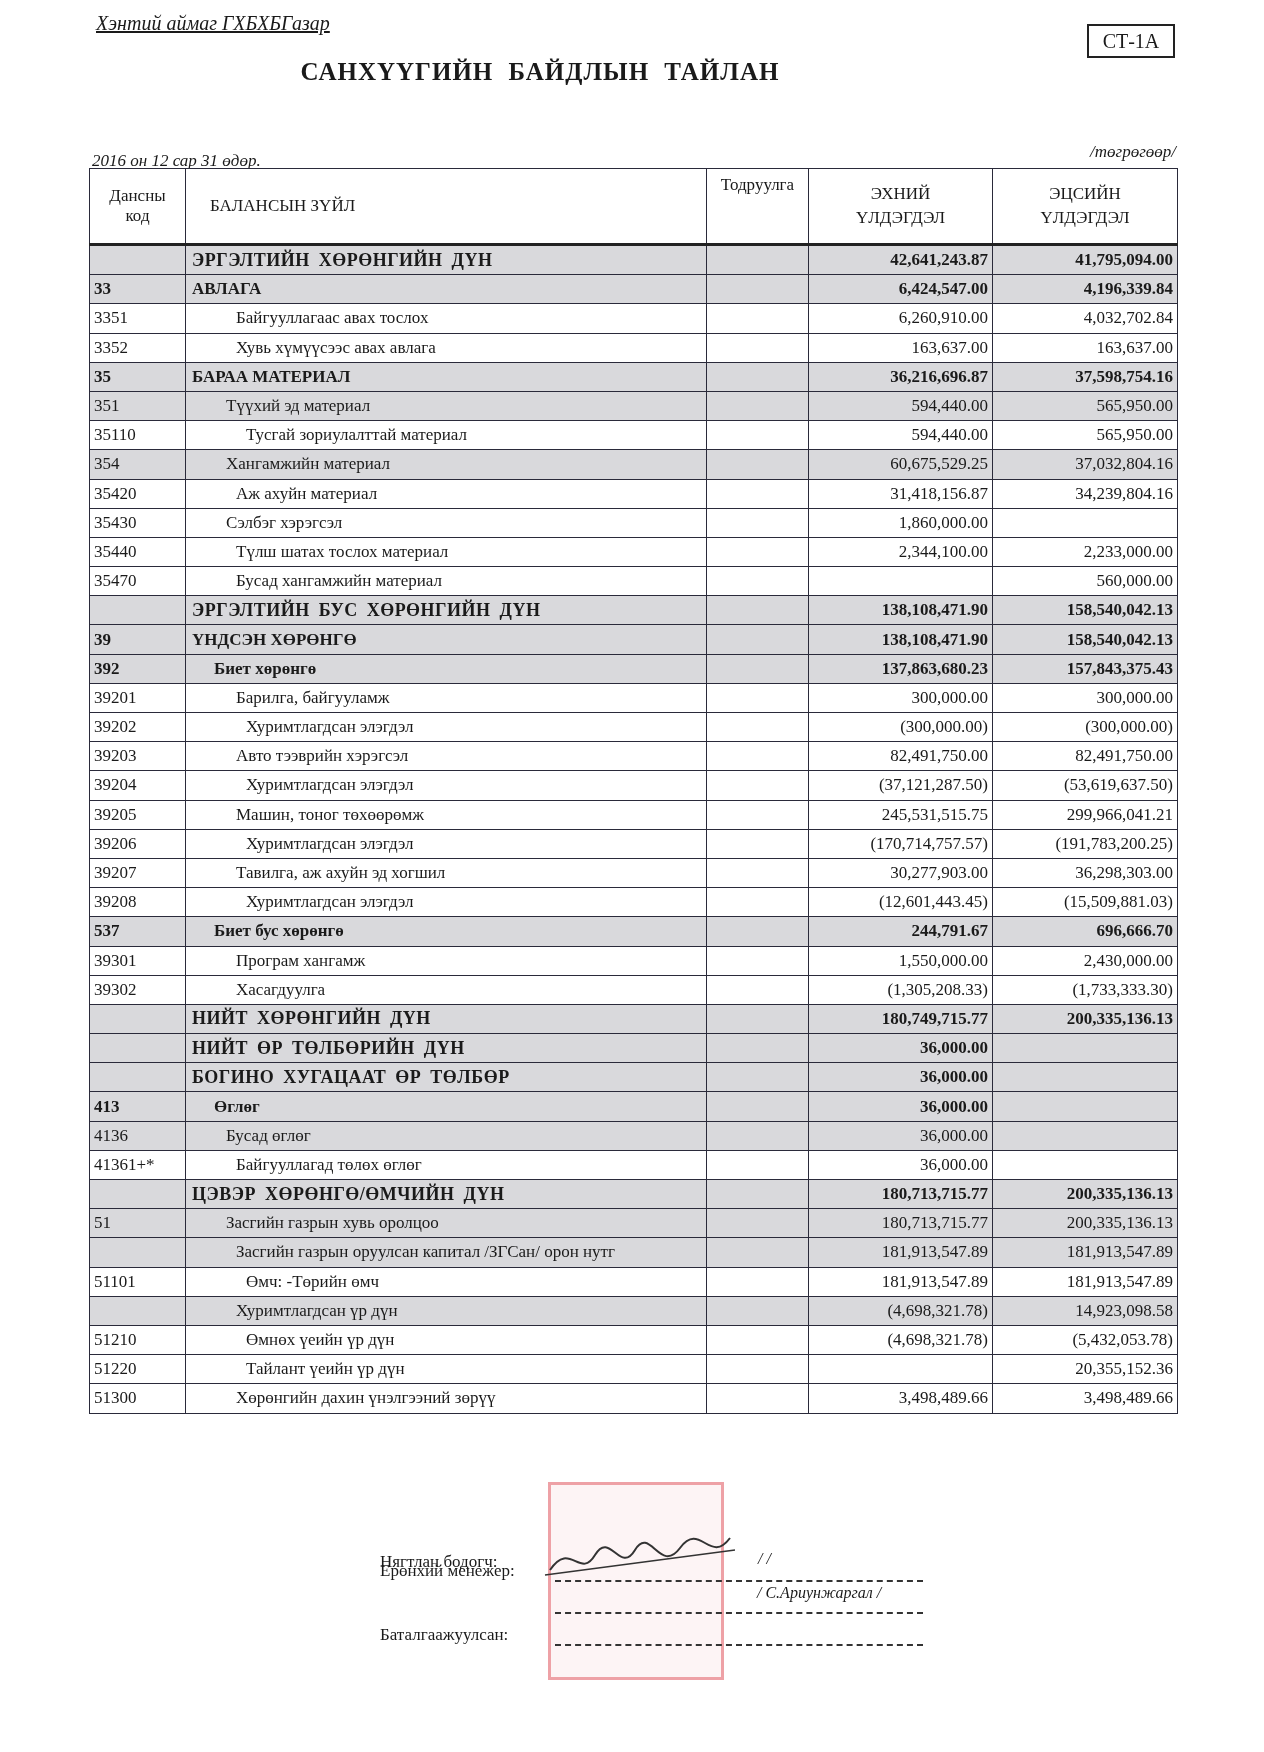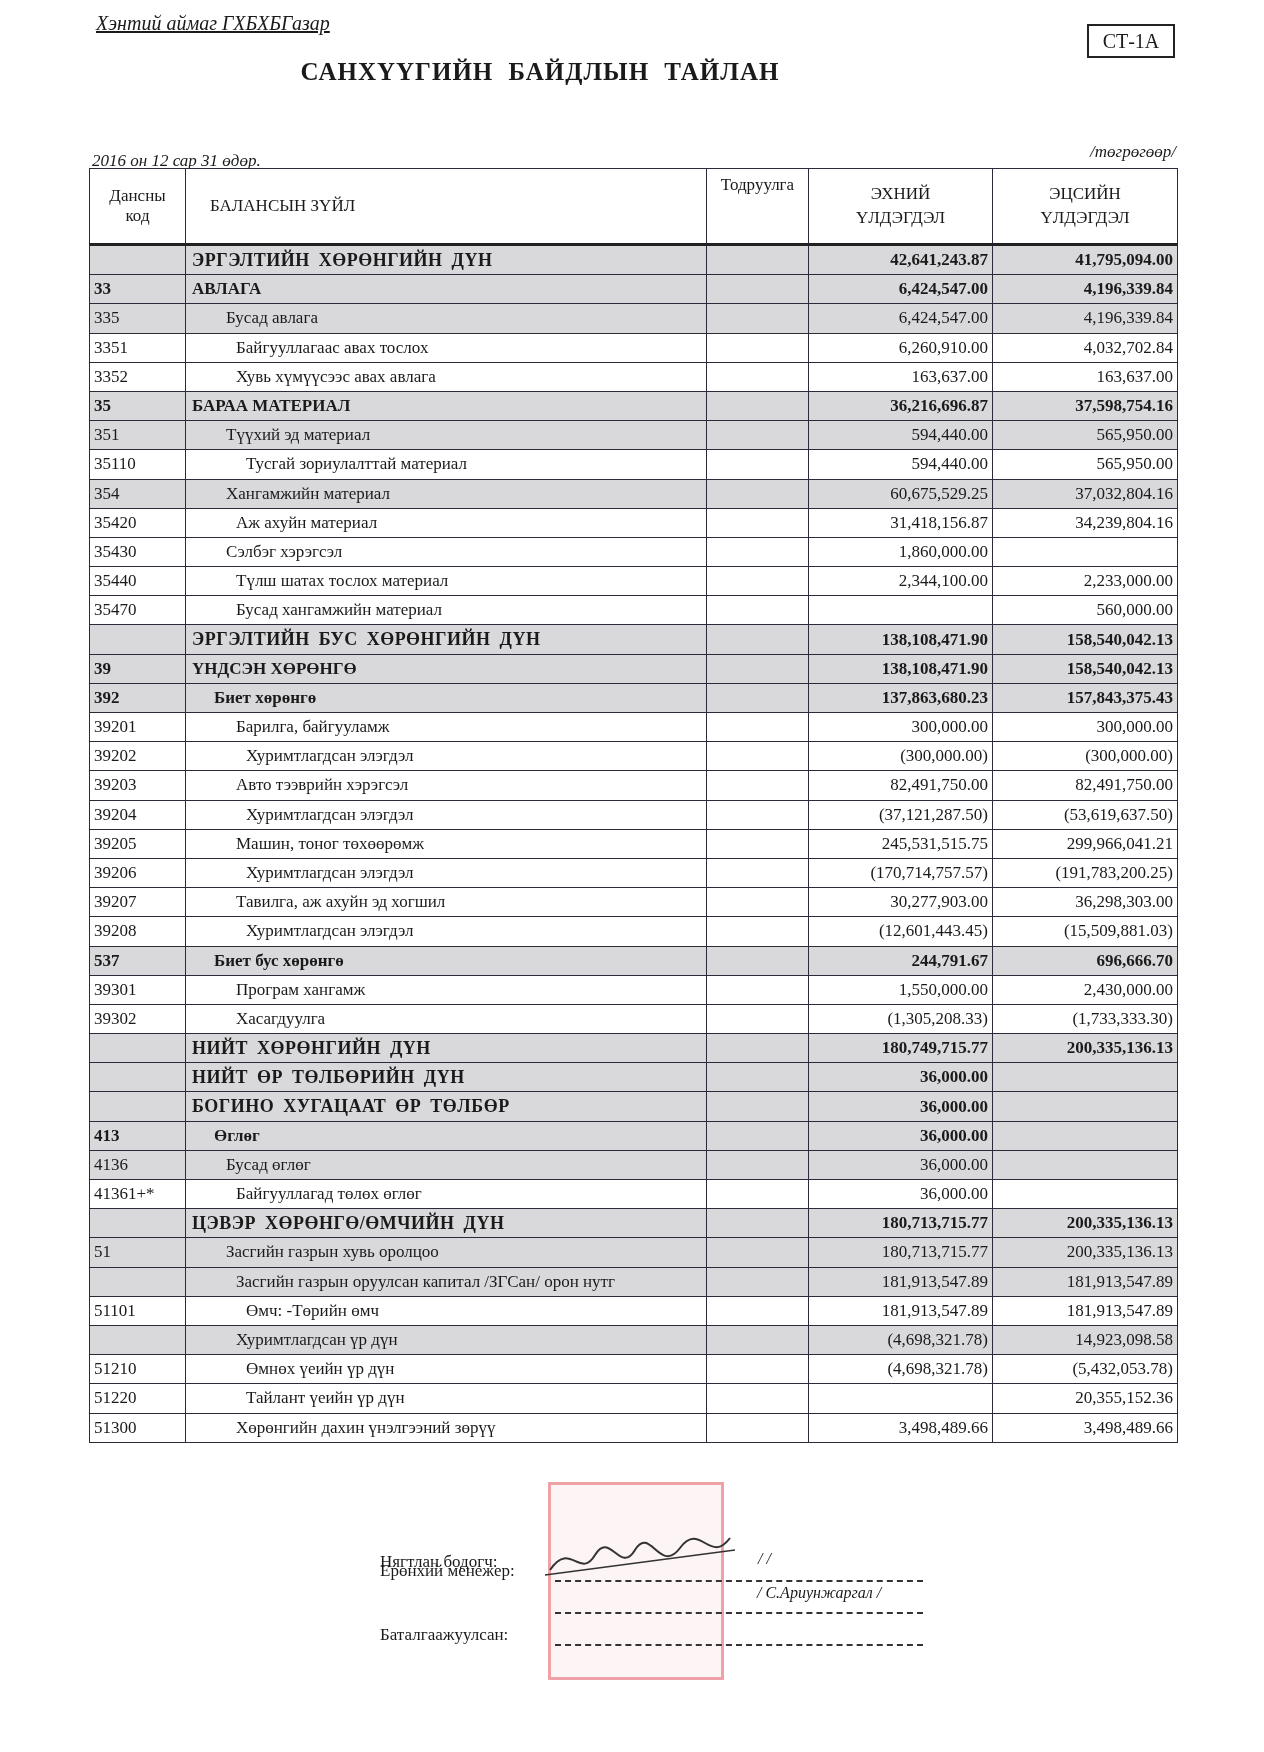--- a/index.html
+++ b/index.html
@@ -78,27 +78,20 @@
         <td class="num">42,641,243.87</td>
         <td class="num">41,795,094.00</td>
       </tr>
       <tr class="shade bold">
         <td class="code">33</td>
         <td class="name l0">АВЛАГА</td>
         <td></td>
         <td class="num">6,424,547.00</td>
         <td class="num">4,196,339.84</td>
       </tr>
-      <tr class="shade">
-        <td class="code">335</td>
-        <td class="name l2">Бусад авлага</td>
-        <td></td>
-        <td class="num">6,424,547.00</td>
-        <td class="num">4,196,339.84</td>
-      </tr>
       <tr>
         <td class="code">3351</td>
         <td class="name l3">Байгууллагаас авах тослох</td>
         <td></td>
         <td class="num">6,260,910.00</td>
         <td class="num">4,032,702.84</td>
       </tr>
       <tr>
         <td class="code">3352</td>
         <td class="name l3">Хувь хүмүүсээс авах авлага</td>

